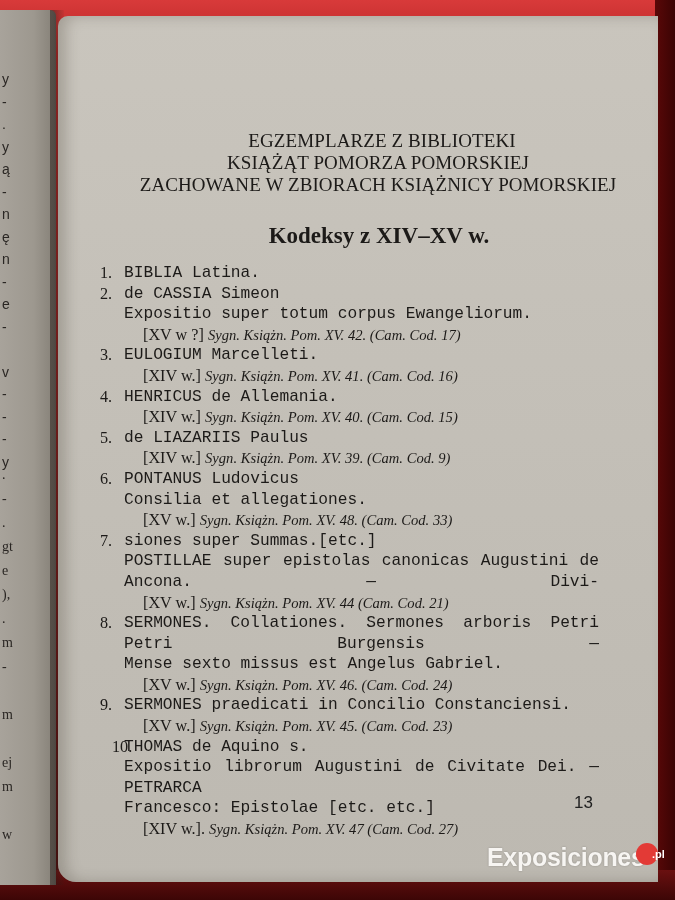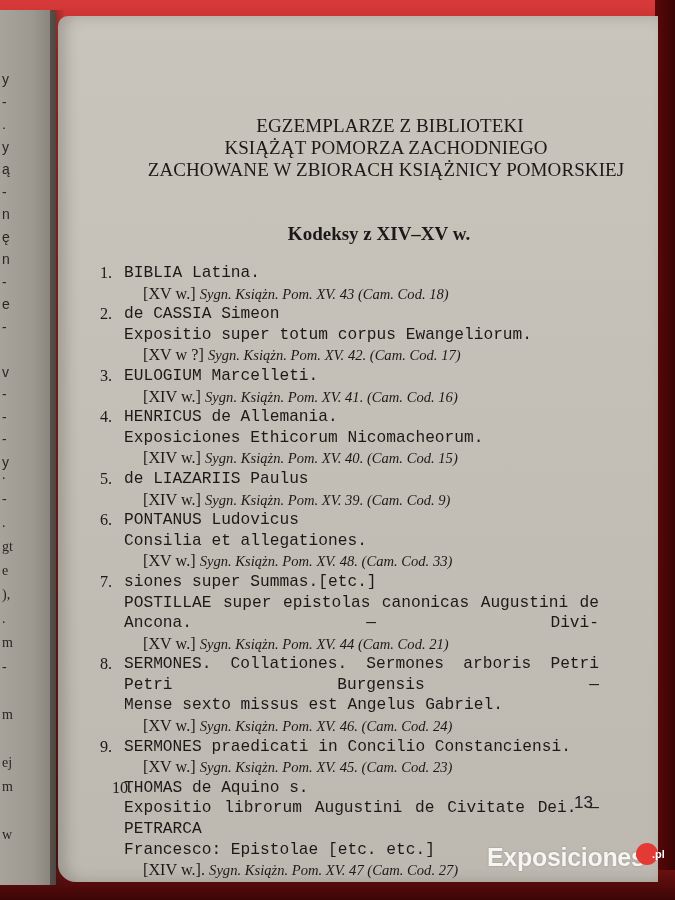--- a/index.html
+++ b/index.html
@@ -47,32 +47,31 @@
       background: linear-gradient(180deg, #c9c5bd 0%, #c4c0b8 40%, #bdb9b1 100%);
       border-top-left-radius: 10px;
       border-bottom-left-radius: 18px;
       box-shadow: inset 8px 0 14px rgba(60,50,40,0.25);
     }
     .page-inner {
       position: absolute; left: 0; top: 0; width: 600px; height: 866px;
       color: #1c1a18;
     }
     .heading-block {
-      position: absolute; left: 0; width: 100%; top: 99px;
+      position: absolute; left: 0; width: 100%; top: 114px;
       text-align: center; font-size: 19px; line-height: 22px;
       letter-spacing: 0.1px;
-      margin-left: 8px;
     }
     .heading-line { display: block; }
     .heading-line.l1 { padding-left: 48px; }
     .heading-line.l2 { padding-left: 40px; }
     .heading-line.l3 { padding-left: 40px; }
     .subheading {
       position: absolute; left: 0; width: 100%; top: 207px;
-      text-align: center; font-size: 19px; font-weight: bold; padding-left: 42px;
+      text-align: center; font-size: 23px; font-weight: bold; padding-left: 42px;
     }
     .entries {
       position: absolute; left: 42px; top: 247px; width: 500px;
       font-size: 16.2px; line-height: 20.6px;
     }
     .entry { position: relative; padding-left: 24px; }
     .entry .num { position: absolute; left: 0; top: 0; }
     .entry.two-digit .num { left: -8px; margin-left: 20px; }
     .entry .line { display: block; font-family: Liberation Mono, monospace; }
     .entry .sig { display: block; padding-left: 19px; }
@@ -142,51 +141,49 @@
 
 w</div>
 </div>
 <div class="gutter-shadow"></div>
 
 <div class="page">
   <div class="page-inner">
 
     <div class="heading-block">
       <span class="heading-line l1">EGZEMPLARZE Z BIBLIOTEKI</span>
-      <span class="heading-line l2">KSIĄŻĄT POMORZA ZACHODNIEGO</span>
+      <span class="heading-line l2">KSIĄŻĄT POMORZA POMORSKIEJ</span>
       <span class="heading-line l3">ZACHOWANE W ZBIORACH KSIĄŻNICY POMORSKIEJ</span>
     </div>
 
     <div class="subheading">Kodeksy z XIV–XV w.</div>
 
     <div class="entries">
 
       <div class="entry">
         <span class="num">1.</span>
         <span class="line">BIBLIA Latina.</span>
-        <span class="sig"><span>[XV w.]</span> <span class="it">Sygn. Książn. Pom. XV. 43 (Cam. Cod. 18)</span></span>
       </div>
 
       <div class="entry">
         <span class="num">2.</span>
         <span class="line">de CASSIA Simeon</span>
         <span class="line">Expositio super totum corpus Ewangeliorum.</span>
         <span class="sig"><span>[XV w ?]</span> <span class="it">Sygn. Książn. Pom. XV. 42. (Cam. Cod. 17)</span></span>
       </div>
 
       <div class="entry">
         <span class="num">3.</span>
         <span class="line">EULOGIUM Marcelleti.</span>
         <span class="sig"><span>[XIV w.]</span> <span class="it">Sygn. Książn. Pom. XV. 41. (Cam. Cod. 16)</span></span>
       </div>
 
       <div class="entry">
         <span class="num">4.</span>
         <span class="line">HENRICUS de Allemania.</span>
-        <span class="line">Exposiciones Ethicorum Nicomacheorum.</span>
         <span class="sig"><span>[XIV w.]</span> <span class="it">Sygn. Książn. Pom. XV. 40. (Cam. Cod. 15)</span></span>
       </div>
 
       <div class="entry">
         <span class="num">5.</span>
         <span class="line">de LIAZARIIS Paulus</span>
         <span class="sig"><span>[XIV w.]</span> <span class="it">Sygn. Książn. Pom. XV. 39. (Cam. Cod. 9)</span></span>
       </div>
 
       <div class="entry">

